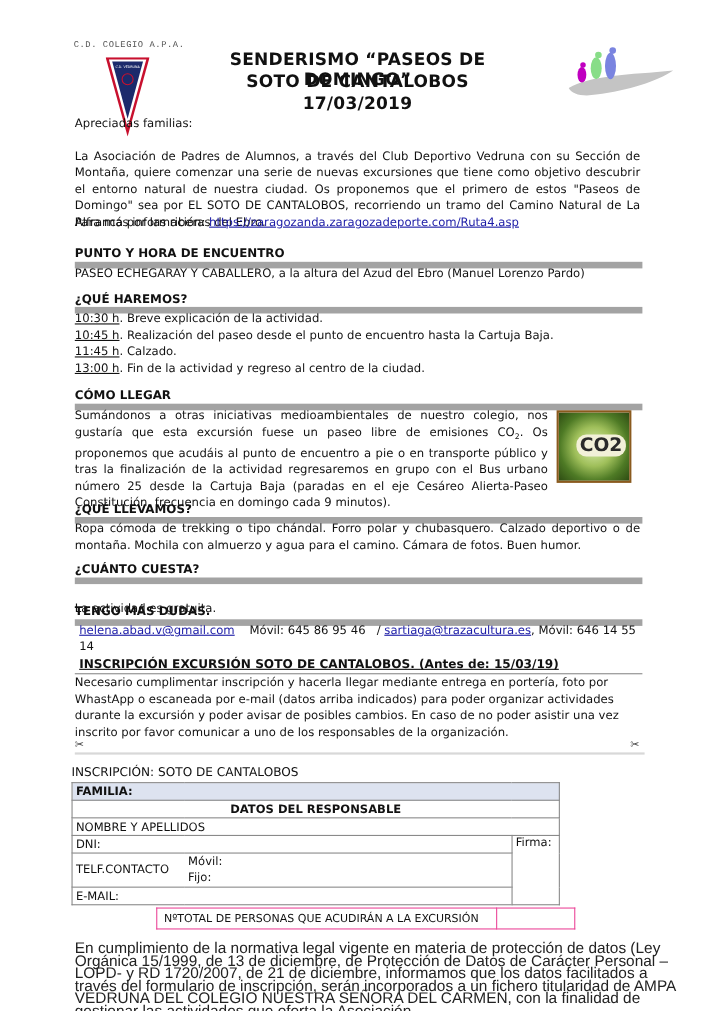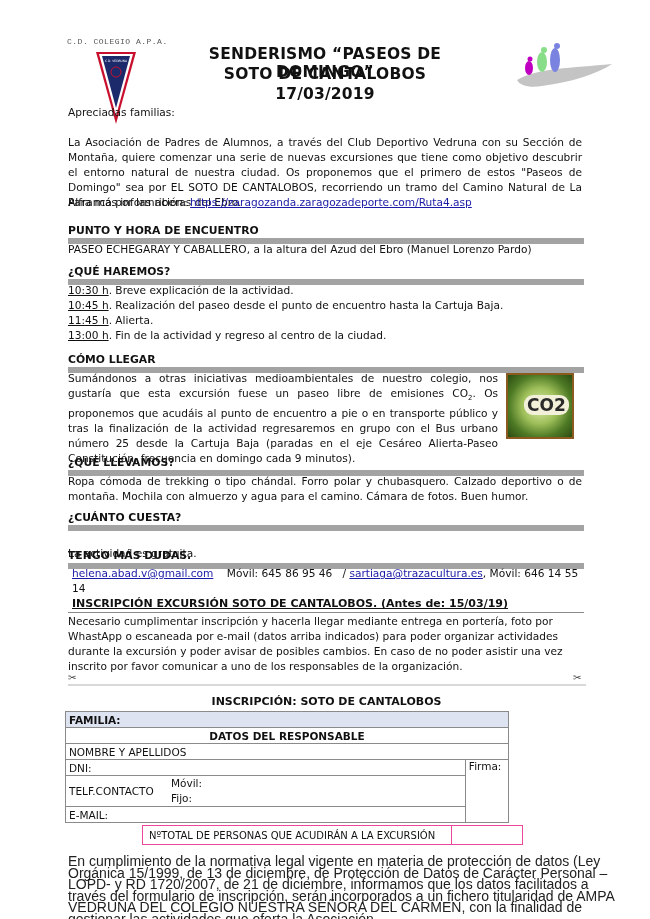--- a/index.html
+++ b/index.html
@@ -58,21 +58,21 @@
   <span>Para más información: </span><span class="link">https://zaragozanda.zaragozadeporte.com/Ruta4.asp</span>
 </div>
 
 <div class="abs sec-h" style="top:224px;">PUNTO Y HORA DE ENCUENTRO</div>
 <div class="abs p body-text" style="top:242px;">PASEO ECHEGARAY Y CABALLERO, a la altura del Azud del Ebro (Manuel Lorenzo Pardo)</div>
 
 <div class="abs sec-h" style="top:265px;">¿QUÉ HAREMOS?</div>
 <div class="abs p body-text" style="top:283px;">
   <div><span class="u">10:30 h</span><span>. Breve explicación de la actividad.</span></div>
   <div><span class="u">10:45 h</span><span>. Realización del paseo desde el punto de encuentro hasta la Cartuja Baja.</span></div>
-  <div><span class="u">11:45 h</span><span>. Alierta.</span></div>
+  <div><span class="u">11:45 h</span><span>. Calzado.</span></div>
   <div><span class="u">13:00 h</span><span>. Fin de la actividad y regreso al centro de la ciudad.</span></div>
 </div>
 
 <div class="abs sec-h" style="top:353px;">CÓMO LLEGAR</div>
 <div class="abs p justify" style="left:68px; top:371px; width:430px;">
   <span>Sumándonos a otras iniciativas medioambientales de nuestro colegio, nos gustaría que esta excursión fuese un paseo libre de emisiones CO</span><sub style="font-size:7px;">2</sub><span>. Os proponemos que acudáis al punto de encuentro a pie o en transporte público y tras la finalización de la actividad regresaremos en grupo con el Bus urbano número 25 desde la Cartuja Baja (paradas en el eje Cesáreo Alierta-Paseo Constitución, frecuencia en domingo cada 9 minutos).</span>
 </div>
 <div class="abs co2">
   <span class="co2-text">CO2</span>
 </div>
@@ -88,21 +88,21 @@
   <span class="link">helena.abad.v@gmail.com</span>&nbsp;&nbsp;&nbsp;&nbsp;<span>Móvil: 645 86 95 46</span>&nbsp;&nbsp;&nbsp;<span>/</span>&nbsp;<span class="link">sartiaga@trazacultura.es</span><span>, Móvil: 646 14 55 14</span>
 </div>
 
 <div class="abs" style="left:72px; top:597px; width:514px; font-size:11px; font-weight:bold;text-decoration:underline;">INSCRIPCIÓN  EXCURSIÓN SOTO DE CANTALOBOS.  (Antes de: 15/03/19)</div>
 <div class="abs sec-h" style="top:612px; border-bottom:1px solid #8a8a8a; height:0; padding:0;"></div>
 <div class="abs p body-text" style="top:614px;">Necesario cumplimentar inscripción y hacerla llegar mediante entrega en portería, foto por WhastApp o escaneada por e-mail (datos arriba indicados) para poder organizar actividades durante la excursión y poder avisar de posibles cambios. En caso de no poder asistir una vez inscrito por favor comunicar a uno de los responsables de la organización.</div>
 <div class="abs scissors" style="left:68px; top:672px;">✂</div>
 <div class="abs scissors" style="left:573px; top:672px;">✂</div>
 <div class="abs cut-line"></div>
 
-<div class="abs" style="left:65px; top:695px; width:523px; text-align:center; font-size:11px; font-weight:bold;">INSCRIPCIÓN: SOTO DE CANTALOBOS</div>
+<div class="abs" style="left:65px; top:695px; width:523px; font-size:11px; font-weight:normal;">INSCRIPCIÓN: SOTO DE CANTALOBOS</div>
 <table class="form">
   <tbody>
       <tr>
     <td colspan="3" class="fam">FAMILIA:</td>
   </tr>
   <tr>
     <td colspan="3" class="center" style="font-weight:bold;">DATOS DEL RESPONSABLE</td>
   </tr>
   <tr>
     <td colspan="3">NOMBRE Y APELLIDOS</td>

